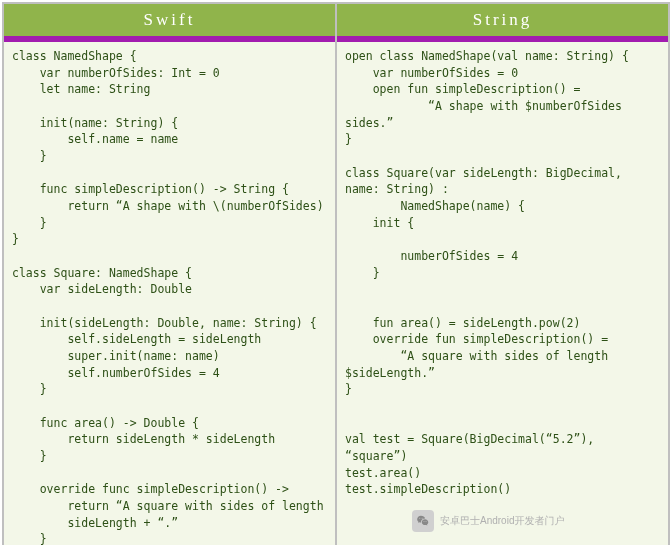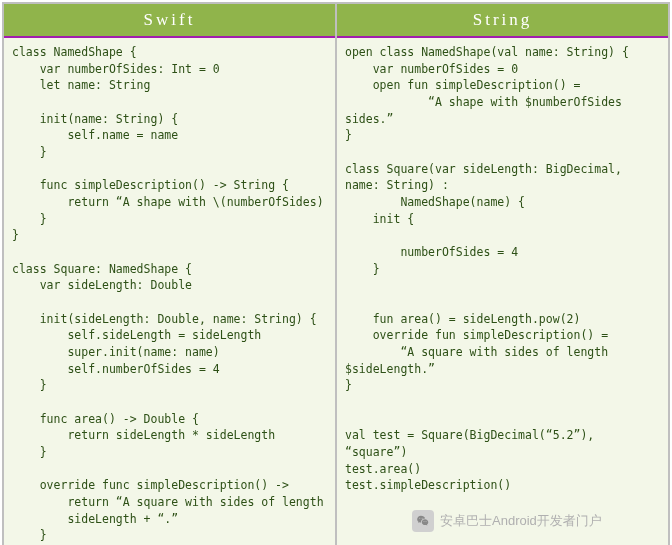--- a/index.html
+++ b/index.html
@@ -26,21 +26,21 @@
     border-right: 2px solid #bfbfbf;
   }
   .header-cell {
     background: #90b44b;
     color: #ffffff;
     text-align: center;
     padding: 6px 0;
     font-family: Georgia, "Times New Roman", serif;
     font-size: 17px;
     letter-spacing: 3px;
-    border-bottom: 2px solid #a21caf;
+    border-bottom: 6px solid #a21caf;
   }
   .code-cell {
     background: #f3f7e8;
     color: #2d5016;
     font-size: 11.5px;
     line-height: 1.45;
     padding: 6px 8px;
     white-space: pre;
     font-family: "Lucida Console", Monaco, monospace;
     flex: 1;
@@ -48,21 +48,21 @@
   }
   .watermark {
     position: absolute;
     left: 410px;
     top: 508px;
     display: flex;
     align-items: center;
     gap: 6px;
     color: #b0b0b0;
     font-family: sans-serif;
-    font-size: 13px;
+    font-size: 10px;
     pointer-events: none;
   }
   .watermark-icon {
     width: 22px;
     height: 22px;
     background: #d0d0d0;
     border-radius: 4px;
     display: flex;
     align-items: center;
     justify-content: center;

